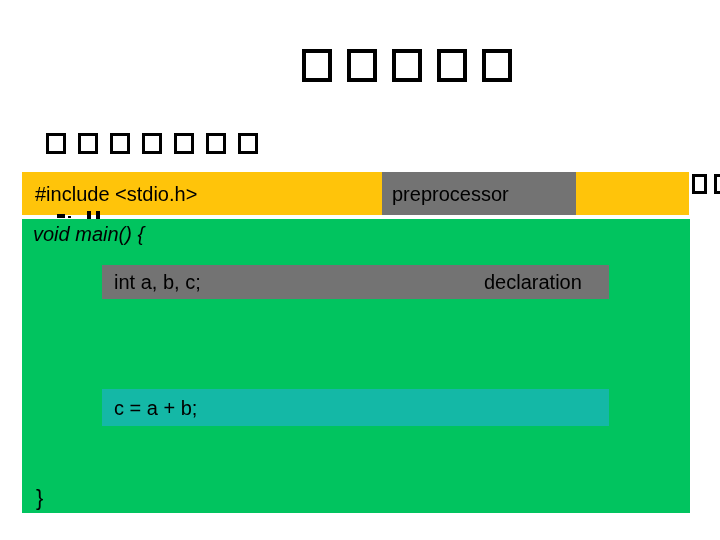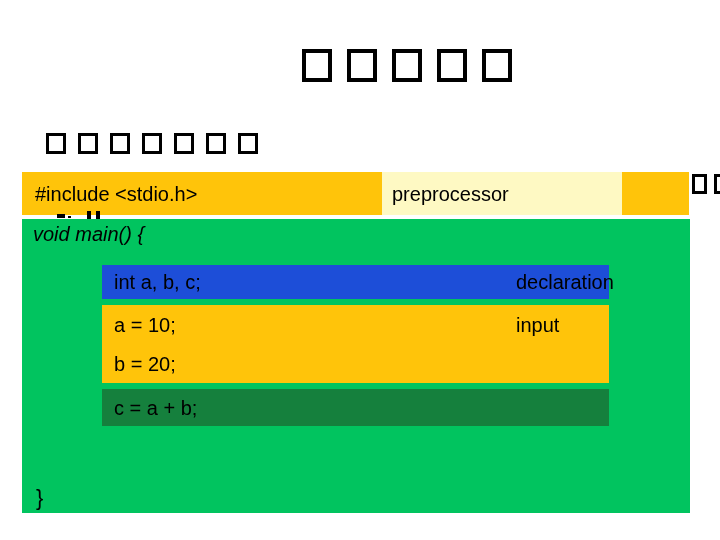--- a/index.html
+++ b/index.html
@@ -23,22 +23,21 @@
   #include-bar{
     position:absolute;left:22px;top:172px;width:667px;height:43px;
     background:#FFC40A;
   }
   #include-bar .code{
     position:absolute;left:13px;top:50%;transform:translateY(-50%);
     font-size:20px;white-space:pre;
   }
   #preprocessor-box{
     position:absolute;left:360px;top:0;width:194px;height:43px;
-    background:#fef9c3;
-    padding-left:46px;
+    background:#737373;
   }
   #preprocessor-box .label{
     position:absolute;left:10px;top:50%;transform:translateY(-50%);
     font-size:20px;
   }
 
   
   .frag{position:absolute;background:#000;}
   #frag-1{left:57px;top:214px;width:8px;height:4px;}
   #frag-2{left:68px;top:216px;width:3px;height:2px;}
@@ -60,27 +59,26 @@
   .row{
     position:absolute;left:80px;width:507px;
   }
   .row .code{
     position:absolute;left:12px;top:50%;transform:translateY(-50%);
     font-size:20px;white-space:pre;
   }
   .row .label{
     position:absolute;left:382px;top:50%;transform:translateY(-50%);
     font-size:20px;
-    margin-left:32px;
   }
-  #row-declaration{top:46px;height:34px;background:#1d4ed8;}
+  #row-declaration{top:46px;height:34px;background:#737373;}
   #row-input{top:86px;height:78px;background:#FFC40A;}
   #row-input .line{position:absolute;left:0;width:100%;height:39px;}
   #row-input .line2{top:39px;}
-  #row-process{top:170px;height:37px;background:#15803d;}
+  #row-process{top:170px;height:37px;background:#14b8a6;}
   #row-output{top:214px;height:37px;background:#FCFC00;}
 </style>
 </head>
 <body>
 
 <div id="title-glyphs" class="glyph-row">
     <div class="tofu tofu-title"></div>
     <div class="tofu tofu-title"></div>
     <div class="tofu tofu-title"></div>
     <div class="tofu tofu-title"></div>
@@ -115,29 +113,20 @@
 <div id="frag-4" class="frag"></div>
 
 <div id="main-box">
   <span id="main-open">void main() {</span>
 
   <div id="row-declaration" class="row">
     <span class="code">int a, b, c;</span>
     <span class="label">declaration</span>
   </div>
 
-  <div id="row-input" class="row">
-    <div class="line line1">
-      <span class="code">a = 10;</span>
-      <span class="label">input</span>
-    </div>
-    <div class="line line2">
-      <span class="code">b = 20;</span>
-    </div>
-  </div>
 
   <div id="row-process" class="row">
     <span class="code">c = a + b;</span>
   </div>
 
 
   <span id="main-close">}</span>
 </div>
 
 </body></html>

